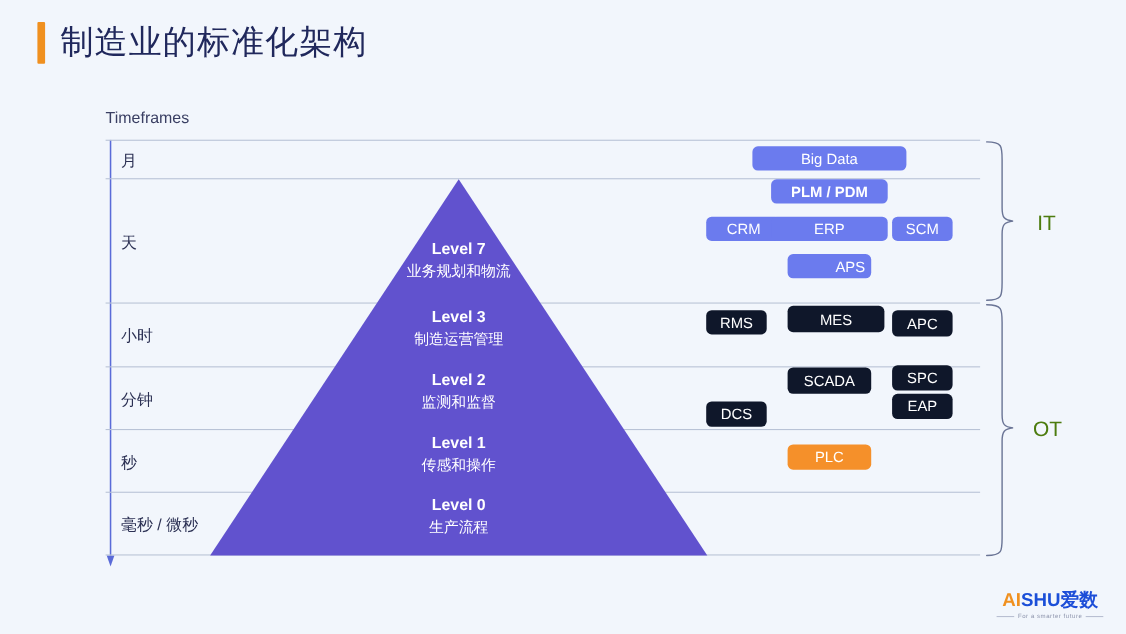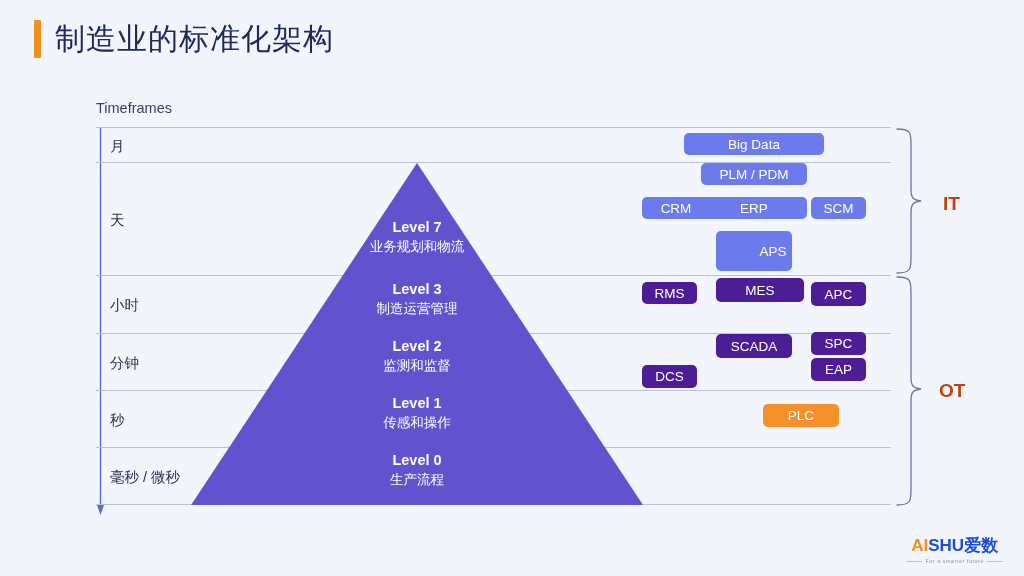--- a/index.html
+++ b/index.html
@@ -29,25 +29,25 @@
   .level-block{position:absolute;text-align:center;color:#ffffff;width:300px;}
   .level-title{font-size:14.5px;font-weight:bold;line-height:19px;}
   .level-sub{font-size:13.5px;line-height:20px;}
   
   .badge{
     position:absolute;display:flex;align-items:center;justify-content:center;
     border-radius:5px;color:#ffffff;font-size:13.5px;white-space:nowrap;
     box-sizing:border-box;
   }
   .badge.it{background:#6b7bee;}
-  .badge.ot{background:#4c1d95;}
-  .badge.op{background:#f5902a;margin-left:47px;}
+  .badge.ot{background:#0f172a;}
+  .badge.op{background:#f5902a;}
   
   #brackets{position:absolute;left:795px;top:27px;width:110px;height:390px;}
-  .bracket-label{position:absolute;font-size:19px;font-weight:bold;color:#c2410c;}
+  .bracket-label{position:absolute;font-size:19px;font-weight:normal;color:#4d7c0f;}
   
   #logo{position:absolute;right:18px;bottom:12px;text-align:center;}
   #logo-word{font-size:17px;font-weight:bold;letter-spacing:0px;line-height:20px;}
   #logo-ai{color:#f0901f;}
   #logo-shu{color:#1b4fd8;}
   #logo-cn{color:#1d4ed8;font-size:17px;}
   #logo-tag{font-size:5.5px;color:#8c93ab;letter-spacing:.5px;margin-top:2px;white-space:nowrap;}
   .tagline-rule{display:inline-block;width:16px;height:1px;background:#b9bfd2;vertical-align:middle;margin:0 3px;}
 </style>
 </head>
@@ -108,27 +108,27 @@
     <div class="level-title">Level 1</div>
     <div class="level-sub">传感和操作</div>
   </div>
   <div class="level-block" style="left:171px;top:351px;">
     <div class="level-title">Level 0</div>
     <div class="level-sub">生产流程</div>
   </div>
 
   <div class="badge it" style="left:588px;top:33px;width:140px;height:22px;">Big Data</div>
 
-  <div class="badge it" style="left:605px;top:63px;width:106px;height:22px;">PLM / PDM</div>
+  <div class="badge it" style="left:605px;top:63px;width:106px;height:22px;font-weight:bold;">PLM / PDM</div>
 
   <div class="badge it" style="left:546px;top:97px;width:68px;height:22px;">CRM</div>
   <div class="badge it" style="left:605px;top:97px;width:106px;height:22px;">ERP</div>
   <div class="badge it" style="left:715px;top:97px;width:55px;height:22px;">SCM</div>
 
-  <div class="badge it" style="left:620px;top:131px;width:76px;height:40px;padding-left:38px;">APS</div>
+  <div class="badge it" style="left:620px;top:131px;width:76px;height:22px;padding-left:38px;">APS</div>
 
   <div class="badge ot" style="left:546px;top:182px;width:55px;height:22px;">RMS</div>
   <div class="badge ot" style="left:620px;top:178px;width:88px;height:24px;">MES</div>
   <div class="badge ot" style="left:715px;top:182px;width:55px;height:24px;">APC</div>
 
   <div class="badge ot" style="left:620px;top:234px;width:76px;height:24px;">SCADA</div>
   <div class="badge ot" style="left:715px;top:232px;width:55px;height:23px;">SPC</div>
   <div class="badge ot" style="left:715px;top:258px;width:55px;height:23px;">EAP</div>
   <div class="badge ot" style="left:546px;top:265px;width:55px;height:23px;">DCS</div>
 

